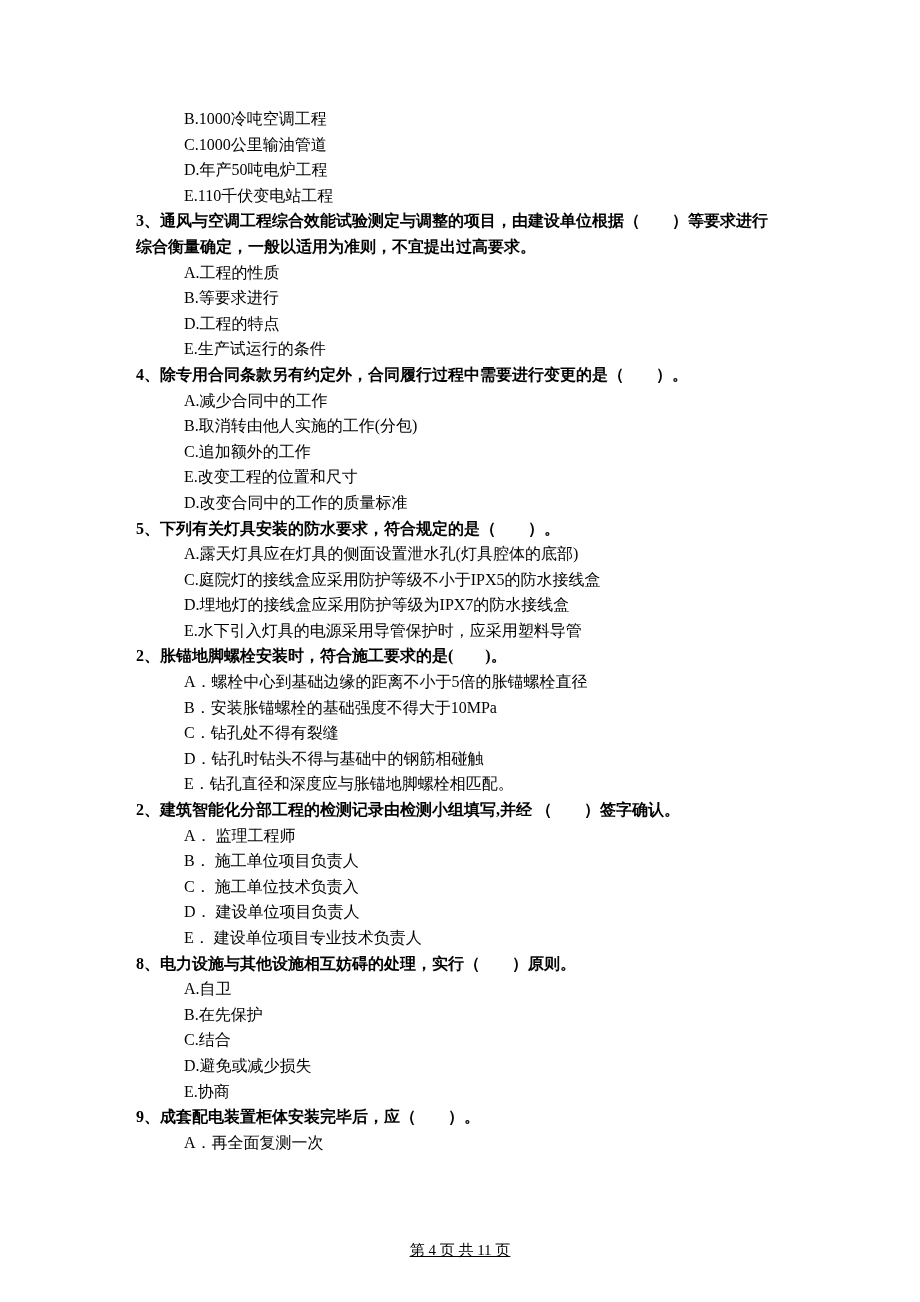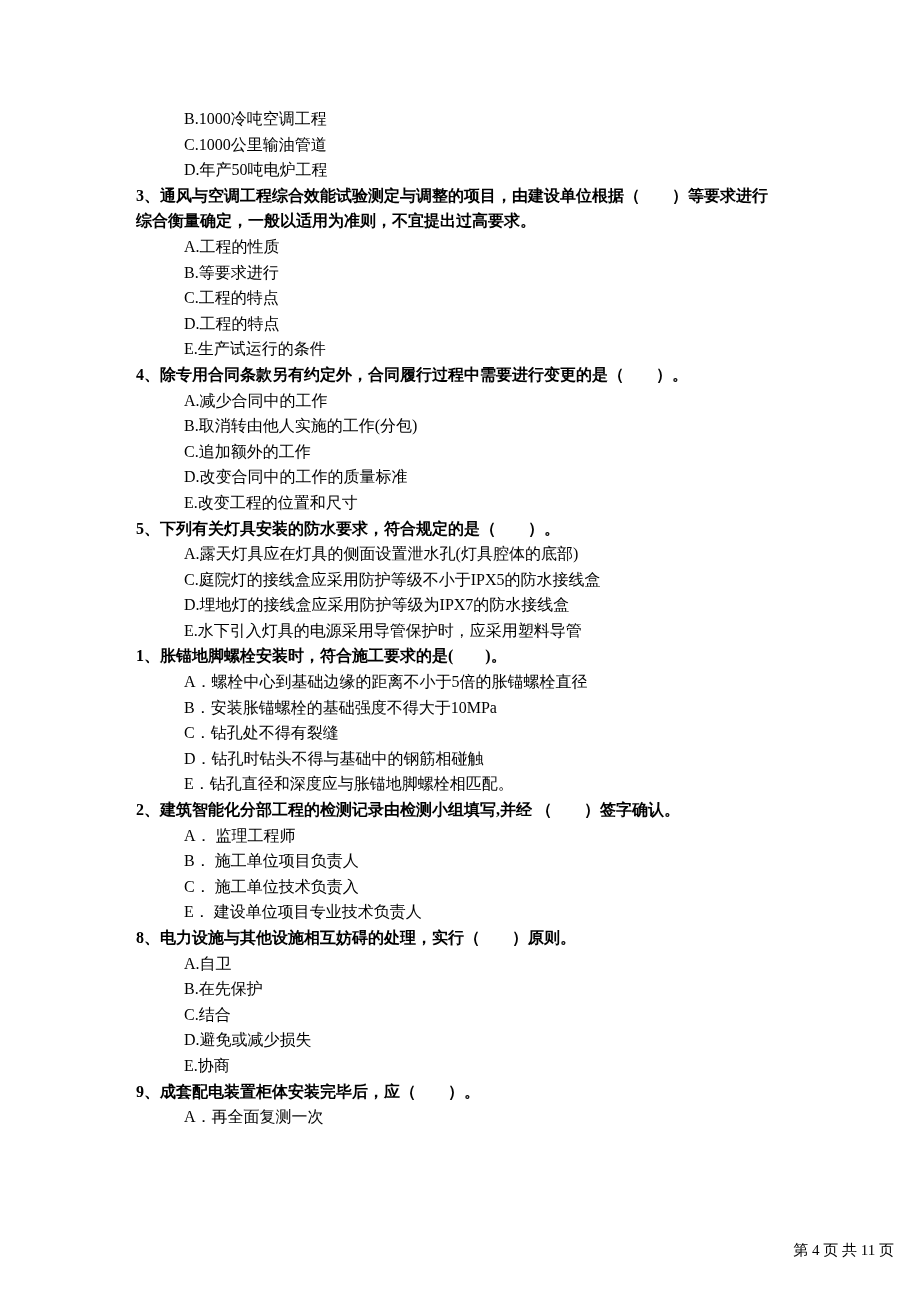--- a/index.html
+++ b/index.html
@@ -25,65 +25,67 @@
   .stem {
     padding-left: 0;
     text-indent: 0;
     font-weight: bold;
   }
   .footer {
     position: absolute;
     bottom: 40px;
     left: 0;
     width: 100%;
-    text-align: right;
+    text-align: center;
     font-size: 15px;
+    text-decoration: underline;
   }
 </style>
 </head>
 <body>
 
 <div class="page">
 
   <div class="option">B.1000冷吨空调工程</div>
   <div class="option">C.1000公里输油管道</div>
   <div class="option">D.年产50吨电炉工程</div>
+  <div class="option">E.110千伏变电站工程</div>
 
   <div class="stem">3、通风与空调工程综合效能试验测定与调整的项目，由建设单位根据（　　）等要求进行</div>
   <div class="stem">综合衡量确定，一般以适用为准则，不宜提出过高要求。</div>
   <div class="option">A.工程的性质</div>
   <div class="option">B.等要求进行</div>
-  <div class="option">C.工程的特点</div>
   <div class="option">D.工程的特点</div>
   <div class="option">E.生产试运行的条件</div>
 
   <div class="stem">4、除专用合同条款另有约定外，合同履行过程中需要进行变更的是（　　）。</div>
   <div class="option">A.减少合同中的工作</div>
   <div class="option">B.取消转由他人实施的工作(分包)</div>
   <div class="option">C.追加额外的工作</div>
+  <div class="option">E.改变工程的位置和尺寸</div>
   <div class="option">D.改变合同中的工作的质量标准</div>
-  <div class="option">E.改变工程的位置和尺寸</div>
 
   <div class="stem">5、下列有关灯具安装的防水要求，符合规定的是（　　）。</div>
   <div class="option">A.露天灯具应在灯具的侧面设置泄水孔(灯具腔体的底部)</div>
   <div class="option">C.庭院灯的接线盒应采用防护等级不小于IPX5的防水接线盒</div>
   <div class="option">D.埋地灯的接线盒应采用防护等级为IPX7的防水接线盒</div>
   <div class="option">E.水下引入灯具的电源采用导管保护时，应采用塑料导管</div>
 
-  <div class="stem">1、胀锚地脚螺栓安装时，符合施工要求的是(　　)。</div>
+  <div class="stem">2、胀锚地脚螺栓安装时，符合施工要求的是(　　)。</div>
   <div class="option">A．螺栓中心到基础边缘的距离不小于5倍的胀锚螺栓直径</div>
   <div class="option">B．安装胀锚螺栓的基础强度不得大于10MPa</div>
   <div class="option">C．钻孔处不得有裂缝</div>
   <div class="option">D．钻孔时钻头不得与基础中的钢筋相碰触</div>
   <div class="option">E．钻孔直径和深度应与胀锚地脚螺栓相匹配。</div>
 
   <div class="stem">2、建筑智能化分部工程的检测记录由检测小组填写,并经 （　　）签字确认。</div>
   <div class="option">A． 监理工程师</div>
   <div class="option">B． 施工单位项目负责人</div>
   <div class="option">C． 施工单位技术负责入</div>
+  <div class="option">D． 建设单位项目负责人</div>
   <div class="option">E． 建设单位项目专业技术负责人</div>
 
   <div class="stem">8、电力设施与其他设施相互妨碍的处理，实行（　　）原则。</div>
   <div class="option">A.自卫</div>
   <div class="option">B.在先保护</div>
   <div class="option">C.结合</div>
   <div class="option">D.避免或减少损失</div>
   <div class="option">E.协商</div>
 
   <div class="stem">9、成套配电装置柜体安装完毕后，应（　　）。</div>

